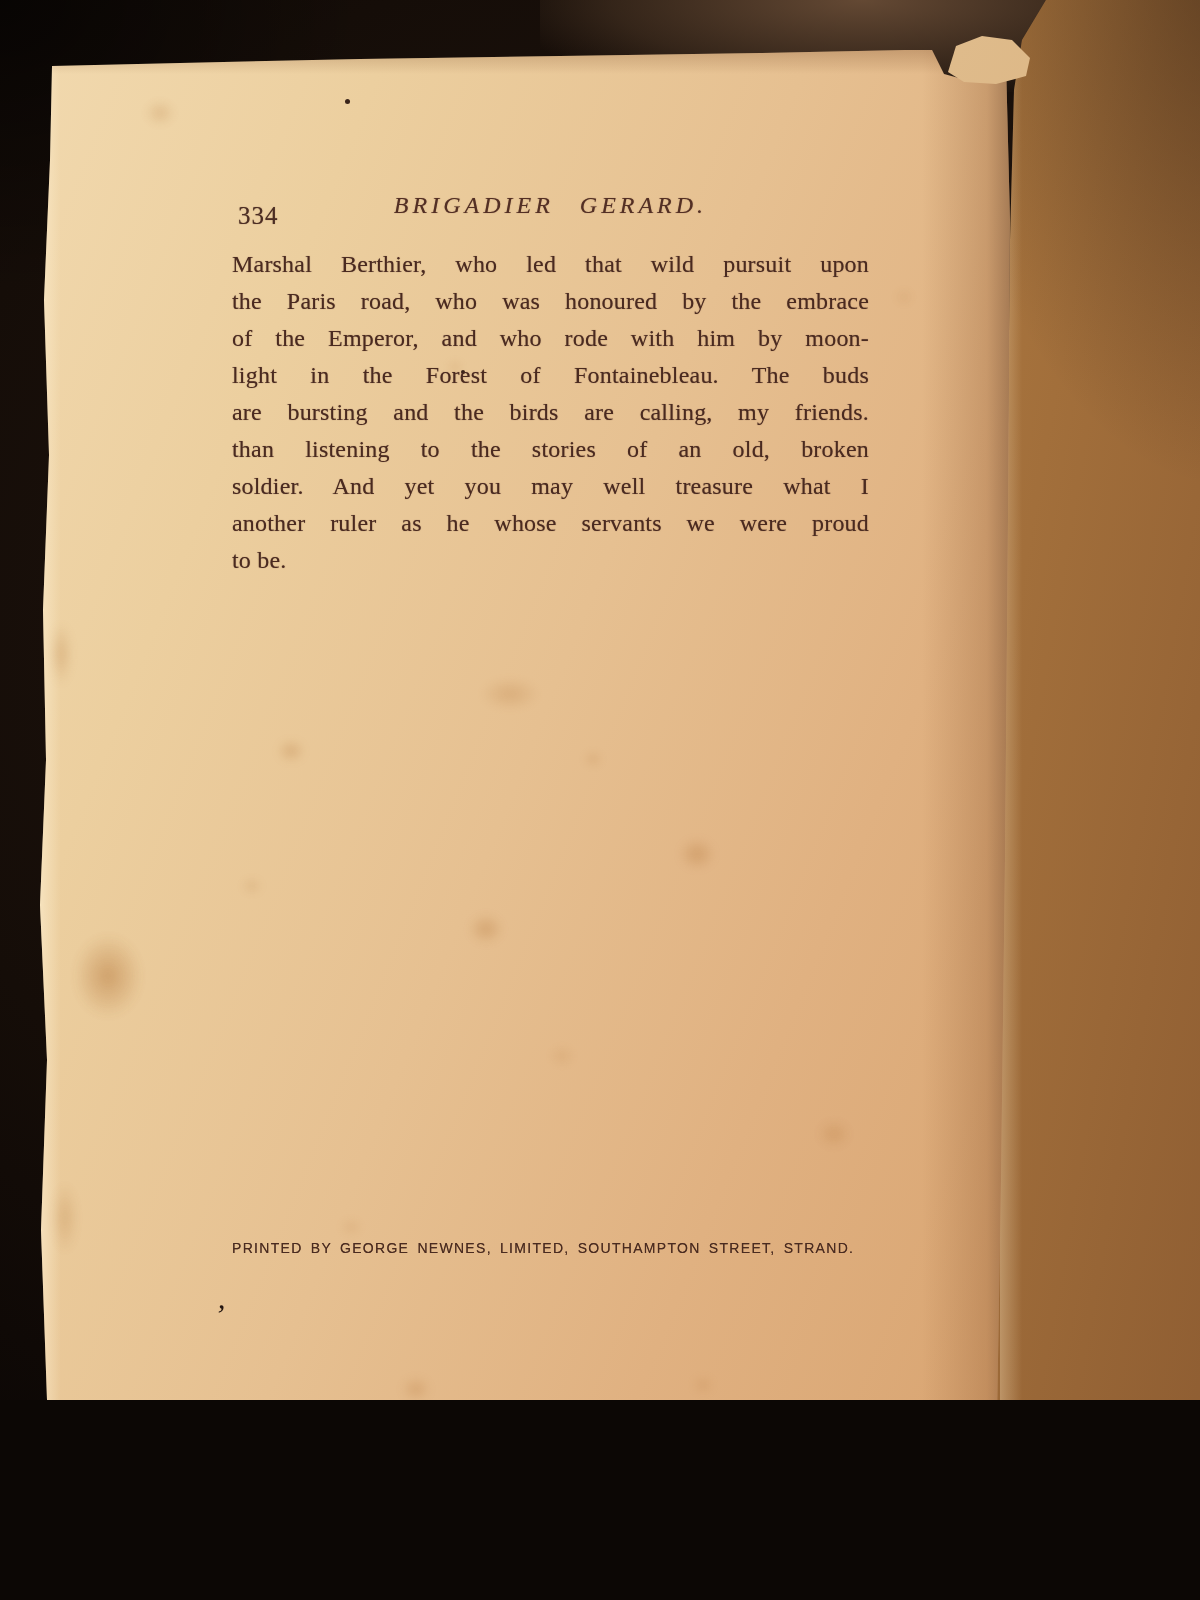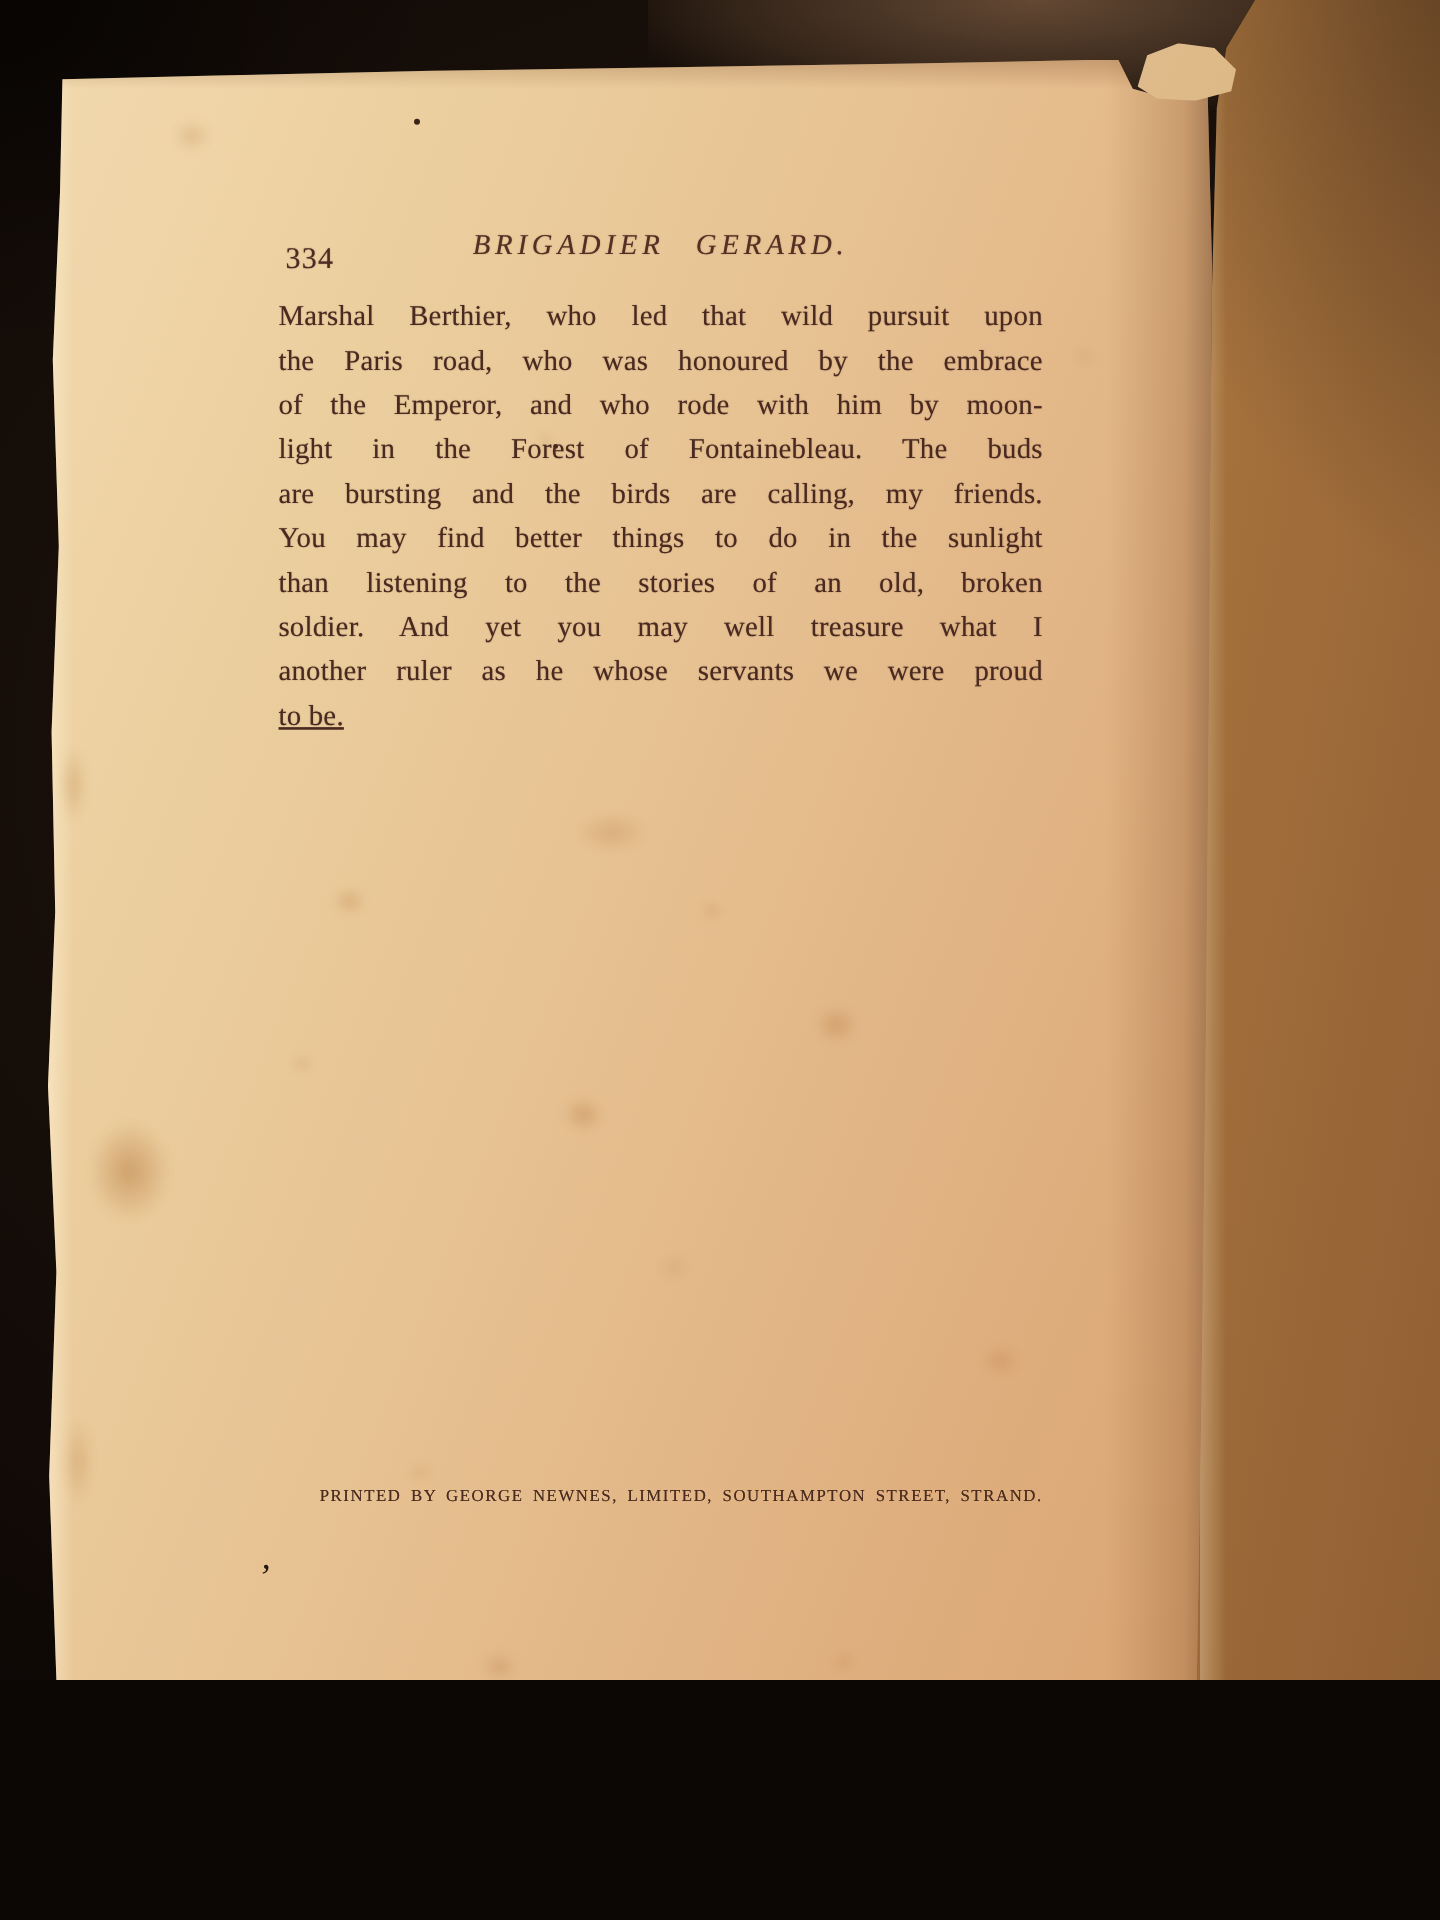--- a/index.html
+++ b/index.html
@@ -80,25 +80,25 @@
     text-shadow:0 0 1px rgba(83,47,36,0.55);
   }
   .body-block{position:absolute;left:232px;top:246px;width:637px;}
   .line{
     font-size:24px;line-height:37px;height:37px;
     color:#4a2a20;letter-spacing:0.2px;
     text-align:justify;text-align-last:justify;
     text-shadow:0 0 1px rgba(74,42,32,0.55);
     white-space:normal;overflow:hidden;
   }
-  .line.last{text-align:right;text-align-last:left;text-decoration:underline;}
+  .line.last{text-align:right;text-align-last:left;}
   .imprint{
     position:absolute;left:232px;top:1240px;width:637px;
-    text-align:right;
-    font-family:Liberation Serif, serif;
+    text-align:left;
+    font-family:Liberation Sans, sans-serif;
     font-size:14px;letter-spacing:1.3px;word-spacing:3px;
     color:#4a2b20;
     text-shadow:0 0 0.5px rgba(74,43,32,0.7);
   }
   .stray{
     position:absolute;left:216px;top:1298px;
     font-size:30px;color:#241611;transform:rotate(4deg);
   }
 </style>
 </head>
@@ -144,21 +144,20 @@
 
     <div class="pagenum">334</div>
     <div class="header">BRIGADIER GERARD.</div>
 
     <div class="body-block">
       <div class="line">Marshal Berthier, who led that wild pursuit upon</div>
       <div class="line">the Paris road, who was honoured by the embrace</div>
       <div class="line">of the Emperor, and who rode with him by moon-</div>
       <div class="line">light in the Forest of Fontainebleau.  The buds</div>
       <div class="line">are bursting and the birds are calling, my friends.</div>
-      <div class="line">You may find better things to do in the sunlight</div>
       <div class="line">than listening to the stories of an old, broken</div>
       <div class="line">soldier.  And yet you may well treasure what I</div>
       <div class="line">another ruler as he whose servants we were proud</div>
       <div class="line last">to be.</div>
     </div>
 
     <div class="imprint">PRINTED BY GEORGE NEWNES, LIMITED, SOUTHAMPTON STREET, STRAND.</div>
     <div class="stray">’</div>
   </div>
 

